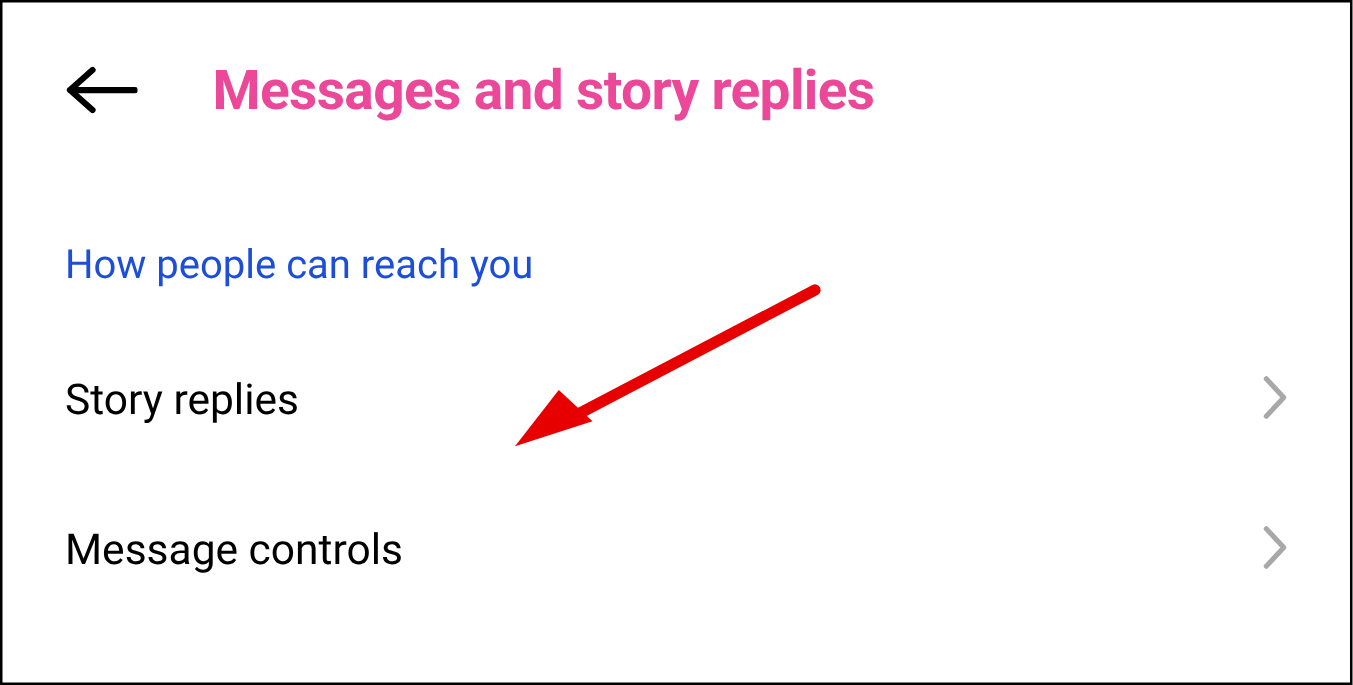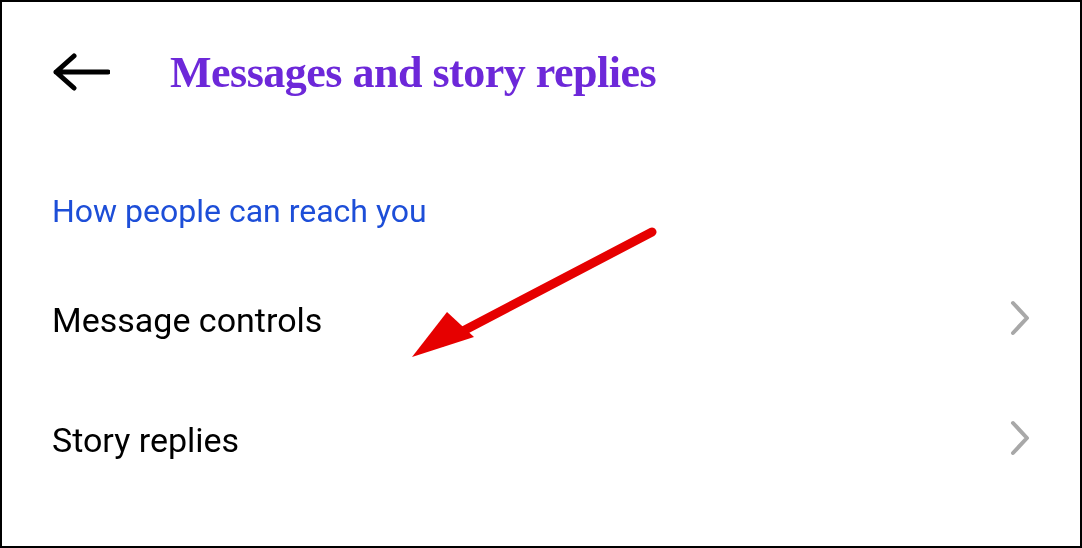--- a/index.html
+++ b/index.html
@@ -22,23 +22,22 @@
       border: none;
       cursor: pointer;
       padding: 0;
       margin-right: 60px;
       display: flex;
       align-items: center;
     }
     .page-title {
       font-size: 44px;
       font-weight: 700;
-      color: #6d28d9;
+      color: #ec4899;
       letter-spacing: -0.5px;
-      font-family: Liberation Serif, serif;
     }
     .section-header {
       font-size: 32px;
       color: #1d4ed8;
       padding: 80px 50px 30px 50px;
       font-weight: 400;
     }
     .list {
       padding: 0 50px;
     }
@@ -71,29 +70,29 @@
       <path d="M22 4 L4 20 L22 36 M4 20 L56 20" stroke="#000" stroke-width="5" stroke-linecap="round" stroke-linejoin="round"></path>
     </svg>
   </button>
   <h1 class="page-title">Messages and story replies</h1>
 </div>
 
 <div class="section-header">How people can reach you</div>
 
 <div class="list">
   <div class="list-item">
-    <span class="list-item-label">Message controls</span>
+    <span class="list-item-label">Story replies</span>
     <span class="chevron">
       <svg width="20" height="36" viewBox="0 0 20 36" fill="none">
         <path d="M3 3 L17 18 L3 33" stroke="#a8a8a8" stroke-width="4" stroke-linecap="round" stroke-linejoin="round"></path>
       </svg>
     </span>
   </div>
   <div class="list-item">
-    <span class="list-item-label">Story replies</span>
+    <span class="list-item-label">Message controls</span>
     <span class="chevron">
       <svg width="20" height="36" viewBox="0 0 20 36" fill="none">
         <path d="M3 3 L17 18 L3 33" stroke="#a8a8a8" stroke-width="4" stroke-linecap="round" stroke-linejoin="round"></path>
       </svg>
     </span>
   </div>
 </div>
 
 <svg class="annotation-arrow" style="left:400px; top:220px;" width="260" height="150" viewBox="0 0 260 150">
   <line x1="250" y1="10" x2="40" y2="120" stroke="#e60000" stroke-width="9" stroke-linecap="round"></line>

